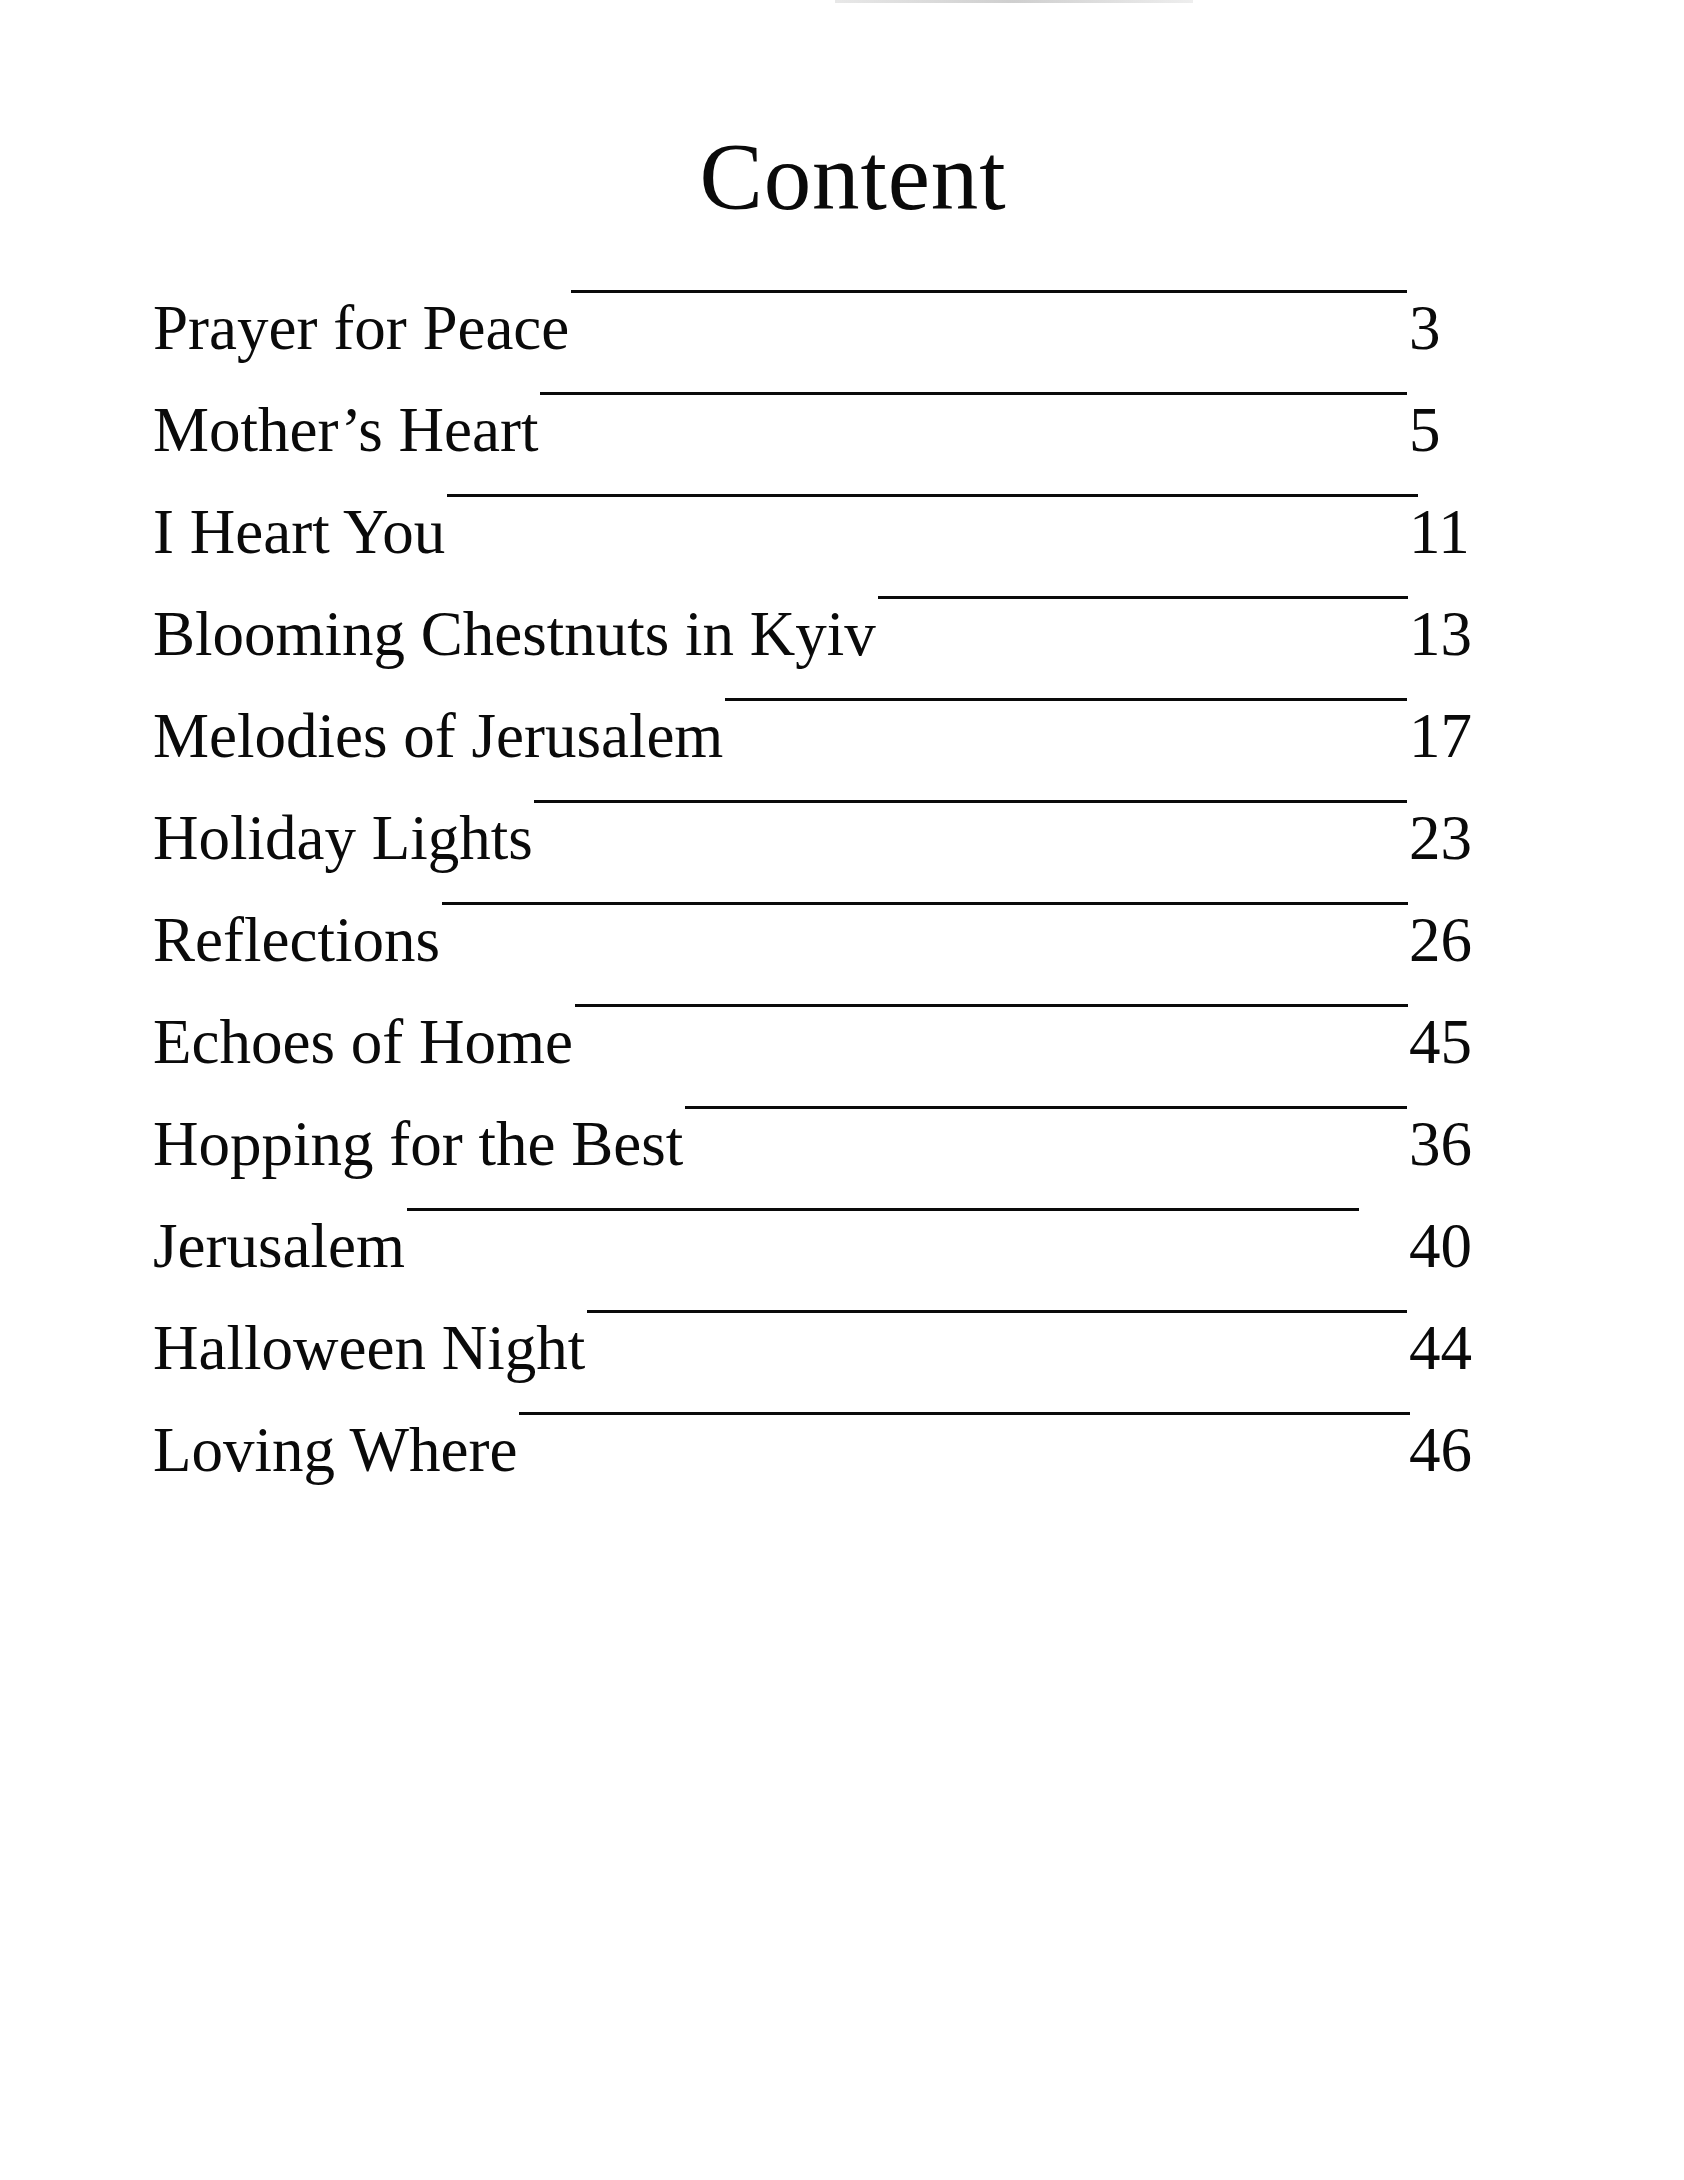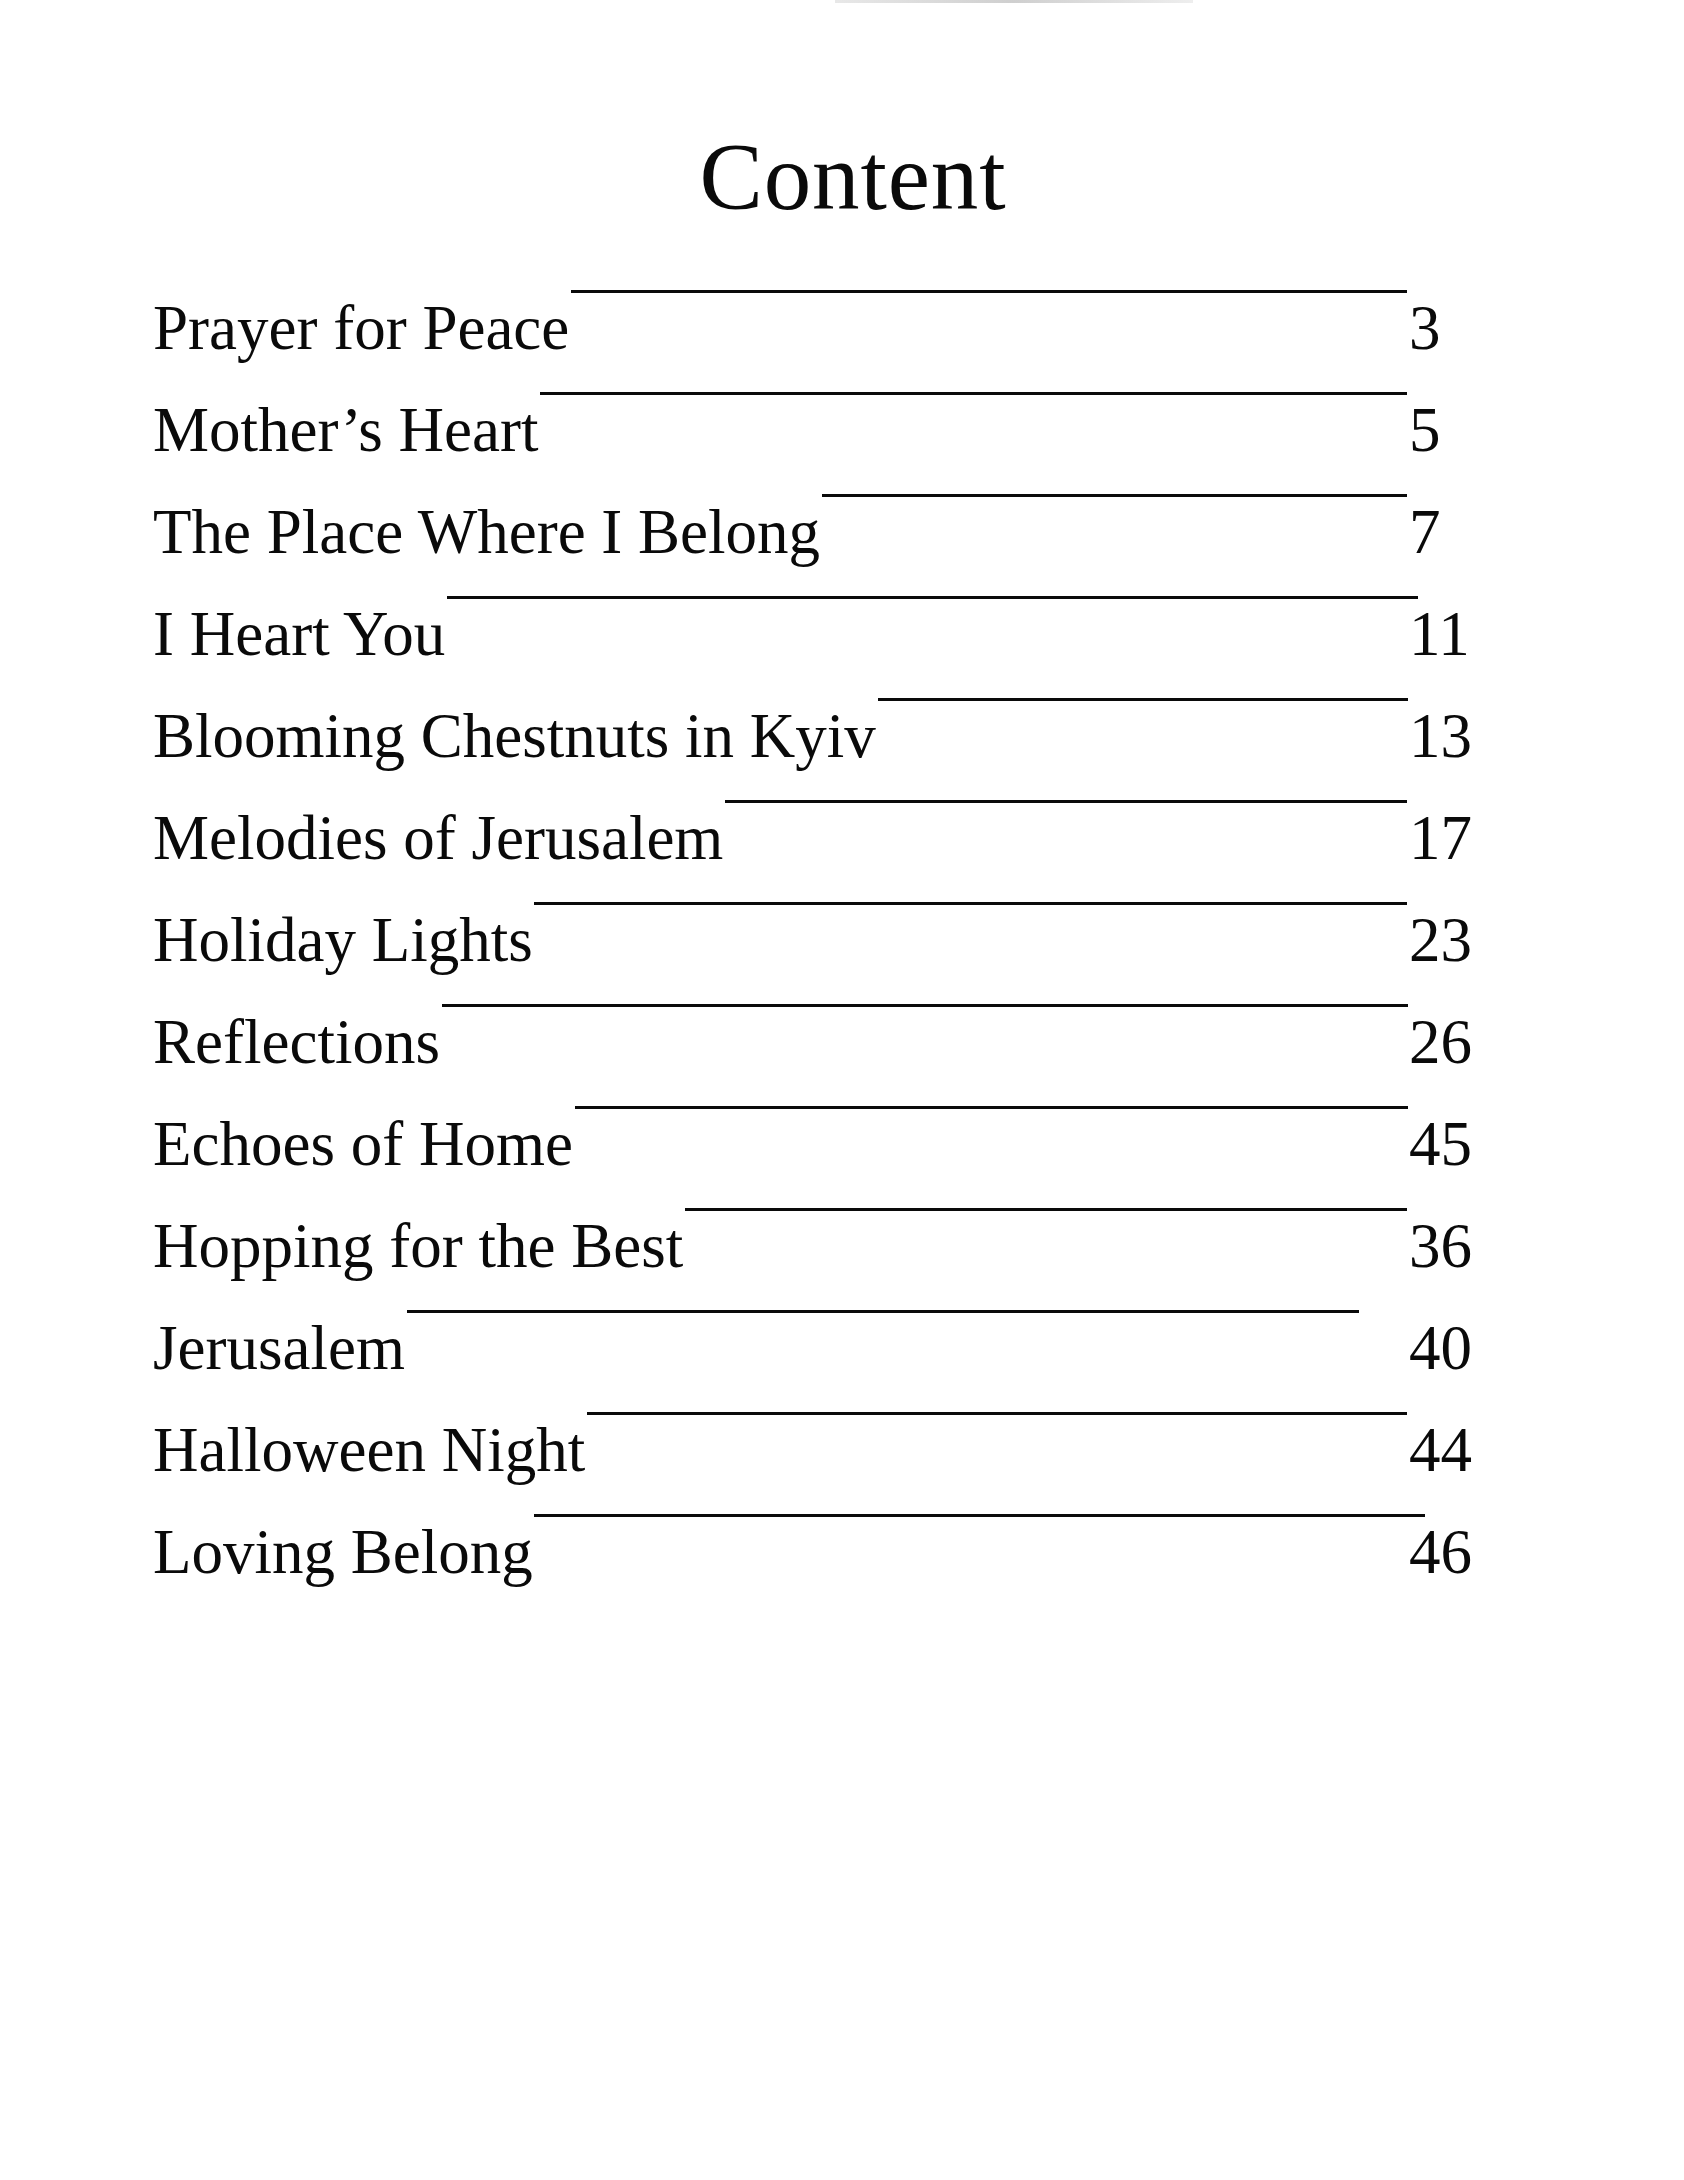--- a/index.html
+++ b/index.html
@@ -82,25 +82,20 @@
     <span class="toc-title">Prayer for Peace</span>
     <span class="toc-leader" style="width: 836px;"></span>
     <span class="toc-page">3</span>
   </li>
   <li class="toc-row">
     <span class="toc-title">Mother’s Heart</span>
     <span class="toc-leader" style="width: 867px;"></span>
     <span class="toc-page">5</span>
   </li>
   <li class="toc-row">
-    <span class="toc-title">The Place Where I Belong</span>
-    <span class="toc-leader" style="width: 585px;"></span>
-    <span class="toc-page">7</span>
-  </li>
-  <li class="toc-row">
     <span class="toc-title">I Heart You</span>
     <span class="toc-leader" style="width: 971px;"></span>
     <span class="toc-page">11</span>
   </li>
   <li class="toc-row">
     <span class="toc-title">Blooming Chestnuts in Kyiv</span>
     <span class="toc-leader" style="width: 530px;"></span>
     <span class="toc-page">13</span>
   </li>
   <li class="toc-row">
@@ -132,18 +127,18 @@
     <span class="toc-title">Jerusalem</span>
     <span class="toc-leader" style="width: 952px;"></span>
     <span class="toc-page">40</span>
   </li>
   <li class="toc-row">
     <span class="toc-title">Halloween Night</span>
     <span class="toc-leader" style="width: 820px;"></span>
     <span class="toc-page">44</span>
   </li>
   <li class="toc-row">
-    <span class="toc-title">Loving Belong</span>
+    <span class="toc-title">Loving Where</span>
     <span class="toc-leader" style="width: 891px;"></span>
     <span class="toc-page">46</span>
   </li>
 </ul>
 
 
 </body></html>

